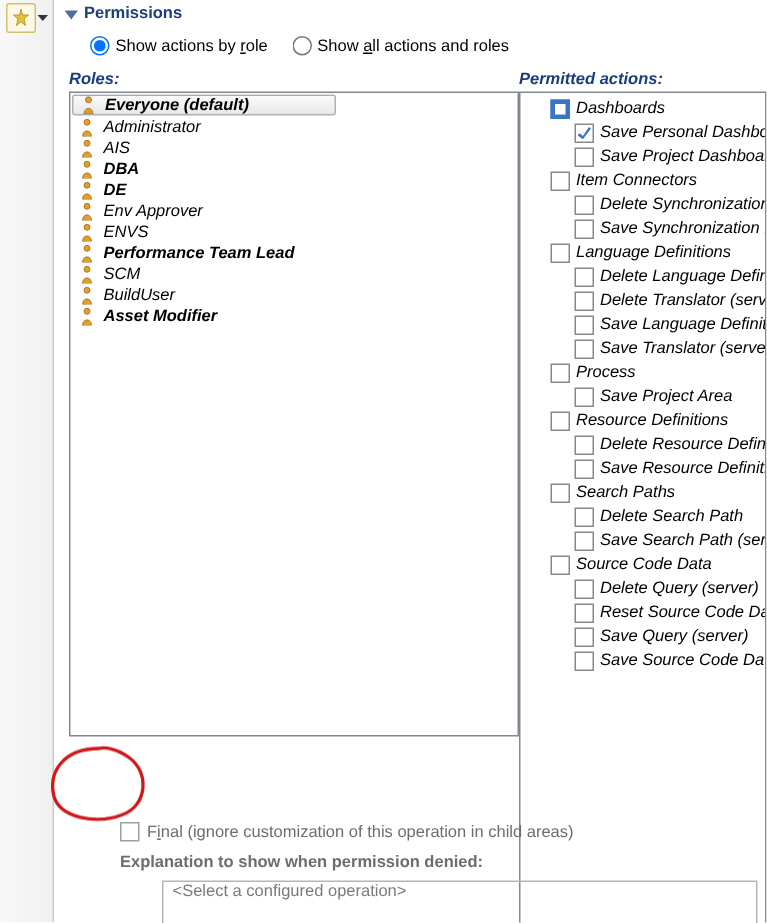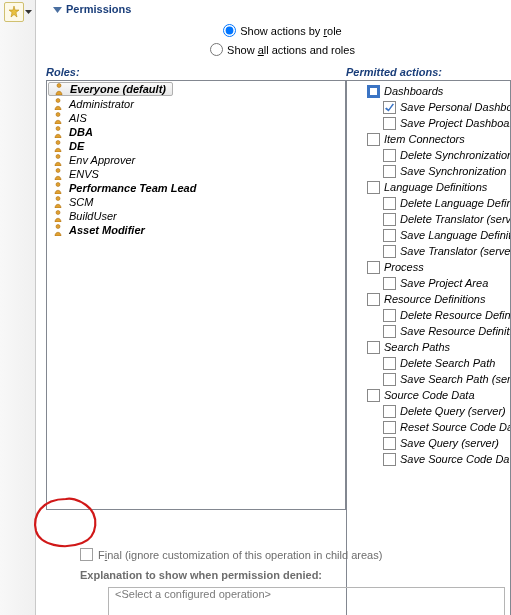--- a/index.html
+++ b/index.html
@@ -45,34 +45,32 @@
     right: 0; bottom: 0;
     padding: 0 0 0 0;
   }
   .section-header {
     display: flex;
     align-items: center;
     gap: 4px;
     padding: 3px 6px;
     color: #1a3e7a;
     font-weight: bold;
-    margin-left: 10px;
   }
   .twisty {
     width: 10px; height: 10px;
     display: inline-flex;
     align-items: center;
     justify-content: center;
   }
   .radio-row {
     display: flex;
     align-items: center;
-    gap: 6px;
+    gap: 16px;
     padding: 6px 6px 8px 24px;
-    flex-direction: column;
   }
   .radio-row label { display:flex; align-items:center; gap:4px; }
   .radio-row input { margin:0; }
   .underline { text-decoration: underline; }
   .columns {
     display: flex;
     gap: 0;
     padding: 0 0 4px 10px;
     font-style: italic;
   }
@@ -97,21 +95,21 @@
     gap: 6px;
     padding: 1px 6px;
     white-space: nowrap;
   }
   .role-item.selected {
     background: linear-gradient(to bottom, #fafafa, #e8e8e8);
     border: 1px solid #b0b0b0;
     border-radius: 2px;
     margin: 1px;
     padding: 0px 5px;
-    width: 125px;
+    width: 176px;
   }
   .role-icon { width: 10px; display:flex; justify-content:center; }
   .bold { font-weight: bold; }
   .tree { padding: 2px 0; font-size: 11px; white-space: nowrap; }
   .tree-item {
     display: flex;
     align-items: center;
     gap: 2px;
     padding: 0 4px;
     height: 16px;

